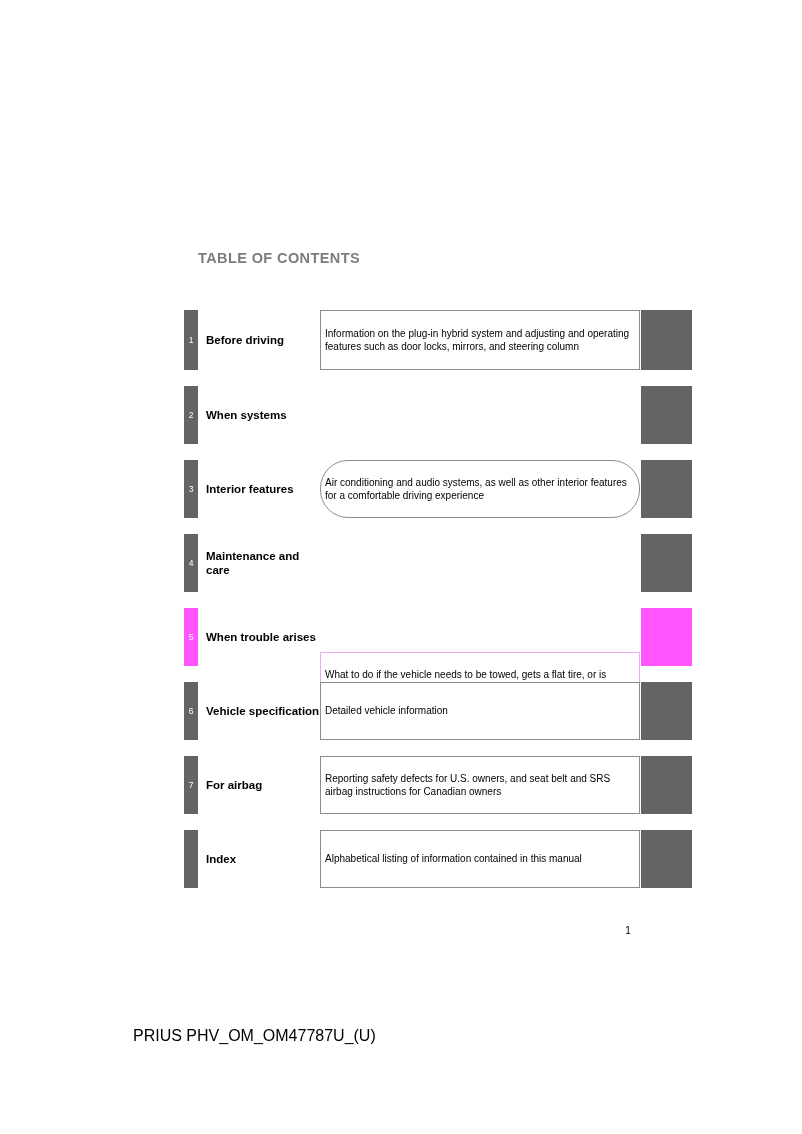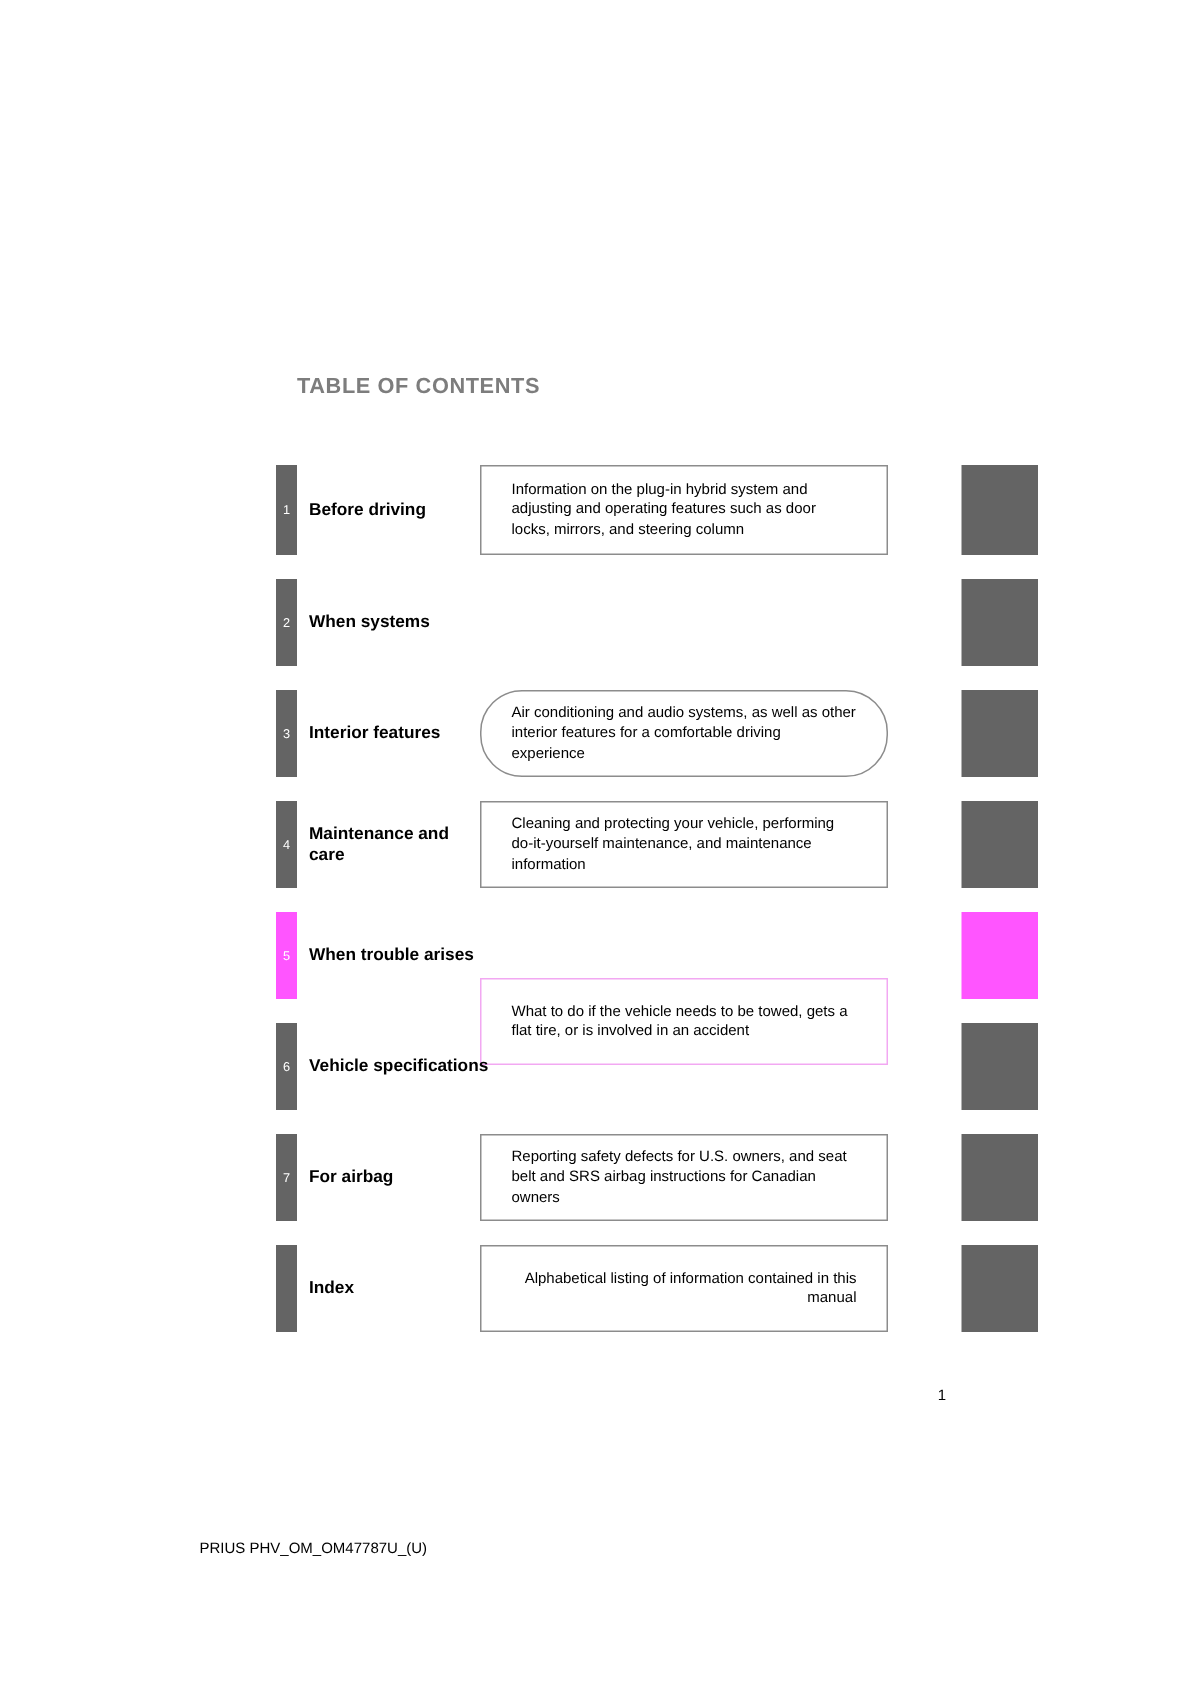--- a/index.html
+++ b/index.html
@@ -86,25 +86,25 @@
     font-weight: bold;
     color: #000000;
     line-height: 14px;
   }
 
   
   .desc-box {
     position: absolute;
     left: 136px;
     top: 0;
-    width: 272px;
+    width: 320px;
     box-sizing: border-box;
     border: 1px solid #8c8c8c;
     background: #ffffff;
-    padding: 0 20px;
+    padding: 0 4px;
     display: flex;
     align-items: center;
   }
   .desc-text {
     font-size: 10px;
     line-height: 13.2px;
     color: #000000;
   }
 
   
@@ -130,21 +130,21 @@
     text-align: center;
     font-size: 10px;
     color: #000000;
   }
 
   
   .footer {
     position: absolute;
     left: 133px;
     top: 1027px;
-    font-size: 10px;
+    font-size: 16px;
     color: #000000;
     white-space: nowrap;
   }
 </style>
 </head>
 <body>
 
 <div class="page">
 
   <div class="toc-title">TABLE OF CONTENTS</div>
@@ -176,40 +176,40 @@
         <div class="desc-box" style="height: 58px; border-radius: 28px;">
           <div class="desc-text">Air conditioning and audio systems, as well as other interior features for a comfortable driving experience</div>
         </div>
         <div class="edge-block" style="height: 58px;"></div>
       </div>
       <div class="toc-row" style="height: 58px;">
         <div class="tab" style="height: 58px;">
           <span class="tab-number">4</span>
         </div>
         <div class="chapter-name">Maintenance and care</div>
-        <div class="desc-box" style="height: 58px;">
-          <div class="desc-text">Cleaning and protecting your vehicle, performing do-it-yourself maintenance, and maintenance information</div>
-        </div>
         <div class="edge-block" style="height: 58px;"></div>
       </div>
       <div class="toc-row highlight" style="height: 58px;">
         <div class="tab" style="height: 58px;">
           <span class="tab-number">5</span>
         </div>
         <div class="chapter-name">When trouble arises</div>
         <div class="desc-box" style="height: 58px; margin-top: 44px;">
           <div class="desc-text">What to do if the vehicle needs to be towed, gets a flat tire, or is involved in an accident</div>
         </div>
         <div class="edge-block" style="height: 58px;"></div>
       </div>
       <div class="toc-row" style="height: 58px;">
         <div class="tab" style="height: 58px;">
           <span class="tab-number">6</span>
         </div>
         <div class="chapter-name">Vehicle specifications</div>
+        <div class="desc-box" style="height: 58px;">
+          <div class="desc-text">Detailed vehicle information</div>
+        </div>
         <div class="edge-block" style="height: 58px;"></div>
       </div>
       <div class="toc-row" style="height: 58px;">
         <div class="tab" style="height: 58px;">
           <span class="tab-number">7</span>
         </div>
         <div class="chapter-name">For airbag</div>
         <div class="desc-box" style="height: 58px;">
           <div class="desc-text">Reporting safety defects for U.S. owners, and seat belt and SRS airbag instructions for Canadian owners</div>
         </div>

